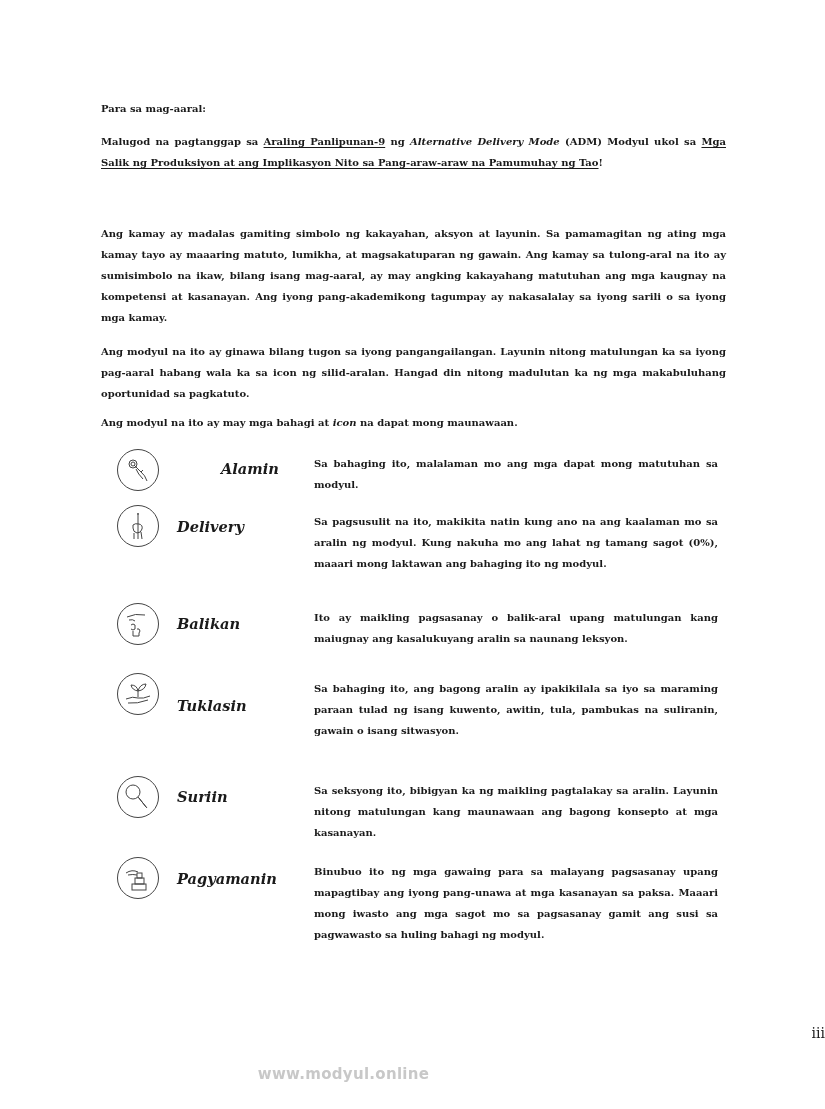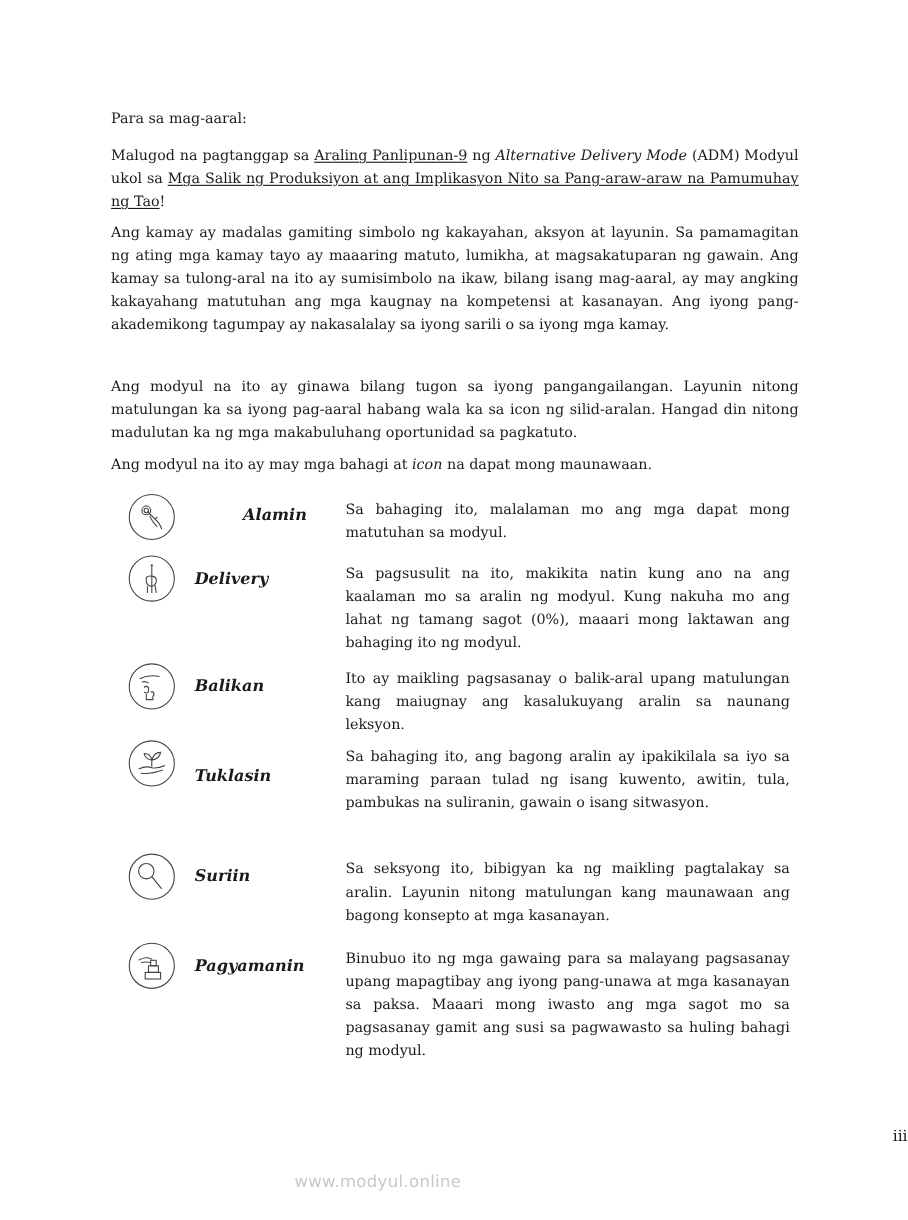--- a/index.html
+++ b/index.html
@@ -1,35 +1,35 @@
 <!DOCTYPE html>
 <html><head>
 <meta charset="utf-8">
 <style>
   html, body { margin: 0; padding: 0; background: #ffffff; }
   body { width: 825px; height: 1109px; position: relative; overflow: hidden; color: #1a1a1a;
          font-family: "DejaVu Serif", serif; }
   .page { position: absolute; left: 101px; top: 0; width: 625px; }
-  p { margin: 0; font-size: 13px; line-height: 21px; text-align: justify; }
+  p { margin: 0; font-size: 10px; line-height: 21px; text-align: justify; font-weight: bold; }
   .greeting { position: absolute; top: 98px; }
   .intro { position: absolute; top: 131px; }
-  .para1 { position: absolute; top: 201px; }
+  .para1 { position: absolute; top: 223px; }
   .para2 { position: absolute; top: 341px; }
   .para3 { position: absolute; top: 412px; }
   u { text-decoration: underline; text-underline-offset: 2px; }
   em { font-style: italic; }
   .section { position: absolute; left: 0; width: 625px; }
   .icon { position: absolute; left: 16px; width: 40px; height: 40px; border: 1.2px solid #444; border-radius: 50%;
           display: flex; align-items: center; justify-content: center; }
   .icon svg { width: 30px; height: 30px; }
   .label { position: absolute; left: 76px; font-weight: bold; font-style: italic; font-size: 14.6px; line-height: 21px; }
   .desc { position: absolute; left: 213px; width: 404px; }
   .pagenum { position: absolute; top: 1025px; left: 0; width: 825px; text-align: right; font-size: 14px; }
   .watermark { position: absolute; top: 1065px; left: 0; width: 687px; text-align: center; font-size: 15px;
-               color: #c8c8c8; font-family: "DejaVu Sans", sans-serif; letter-spacing: 0.3px; }
+               color: #c8c8c8; font-family: "DejaVu Sans", sans-serif; letter-spacing: 0.3px; font-weight: bold; }
 </style>
 </head>
 <body>
 
 <div class="page">
   <p class="greeting">Para sa mag-aaral:</p>
 
   <p class="intro"><span>Malugod na pagtanggap sa </span><u>Araling Panlipunan-9</u><span> ng </span><em>Alternative Delivery Mode</em><span> (ADM) Modyul ukol sa </span><u>Mga Salik ng Produksiyon at ang Implikasyon Nito sa Pang-araw-araw na Pamumuhay ng Tao</u><span>!</span></p>
 
   <p class="para1">Ang kamay ay madalas gamiting simbolo ng kakayahan, aksyon at layunin. Sa pamamagitan ng ating mga kamay tayo ay maaaring matuto, lumikha, at magsakatuparan ng gawain. Ang kamay sa tulong-aral na ito ay sumisimbolo na ikaw, bilang isang mag-aaral, ay may angking kakayahang matutuhan ang mga kaugnay na kompetensi at kasanayan. Ang iyong pang-akademikong tagumpay ay nakasalalay sa iyong sarili o sa iyong mga kamay.</p>

